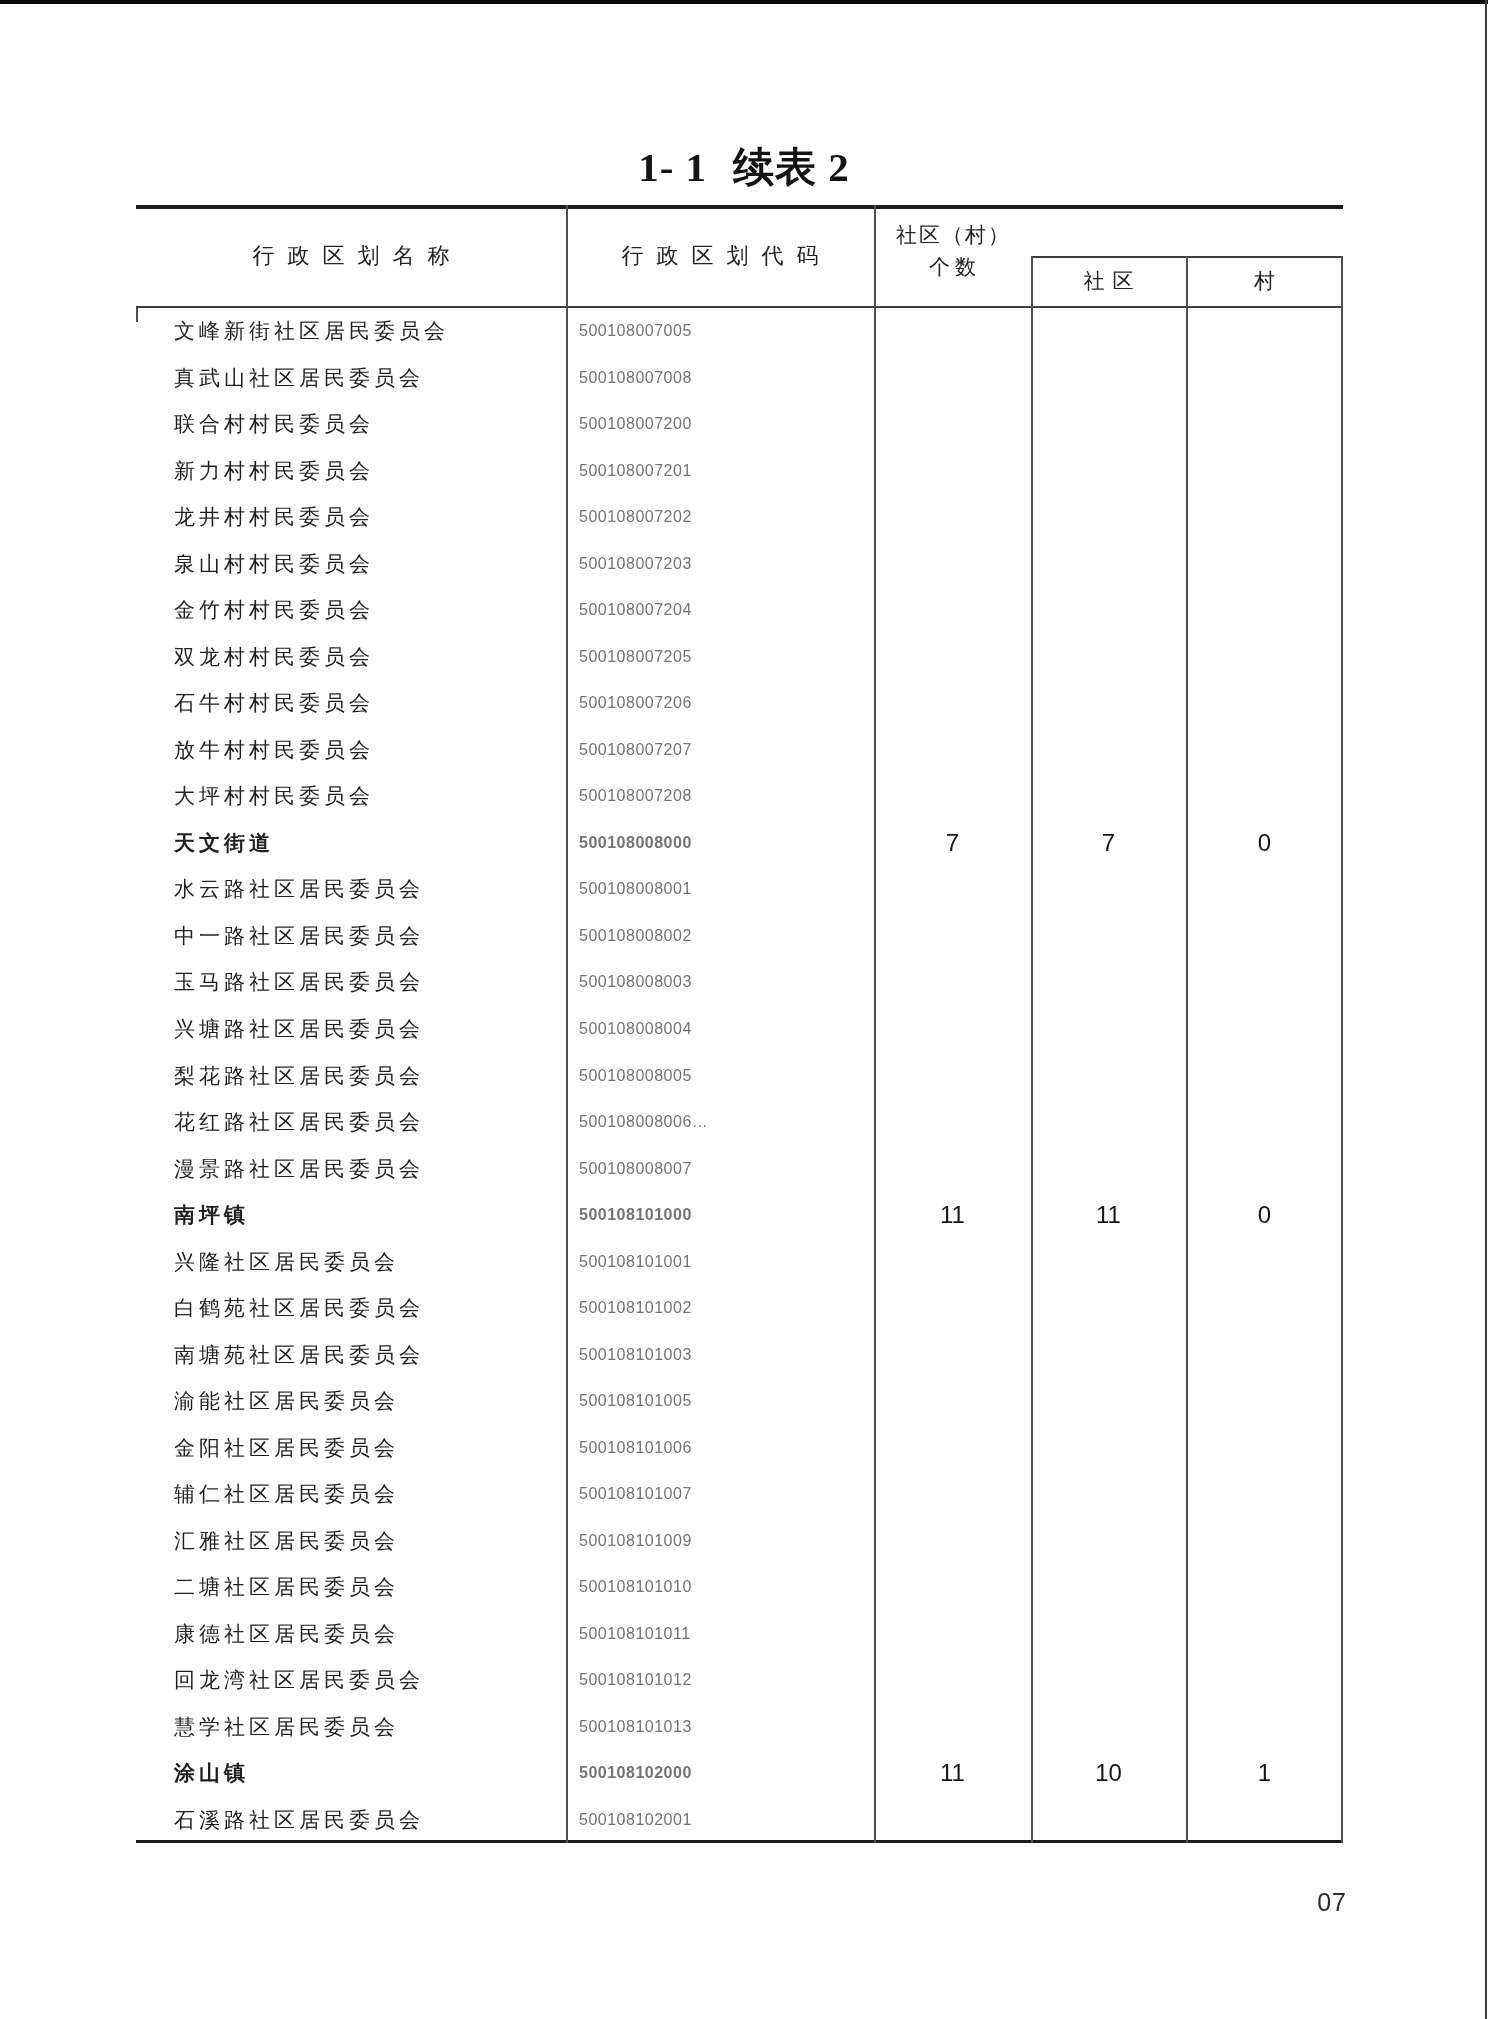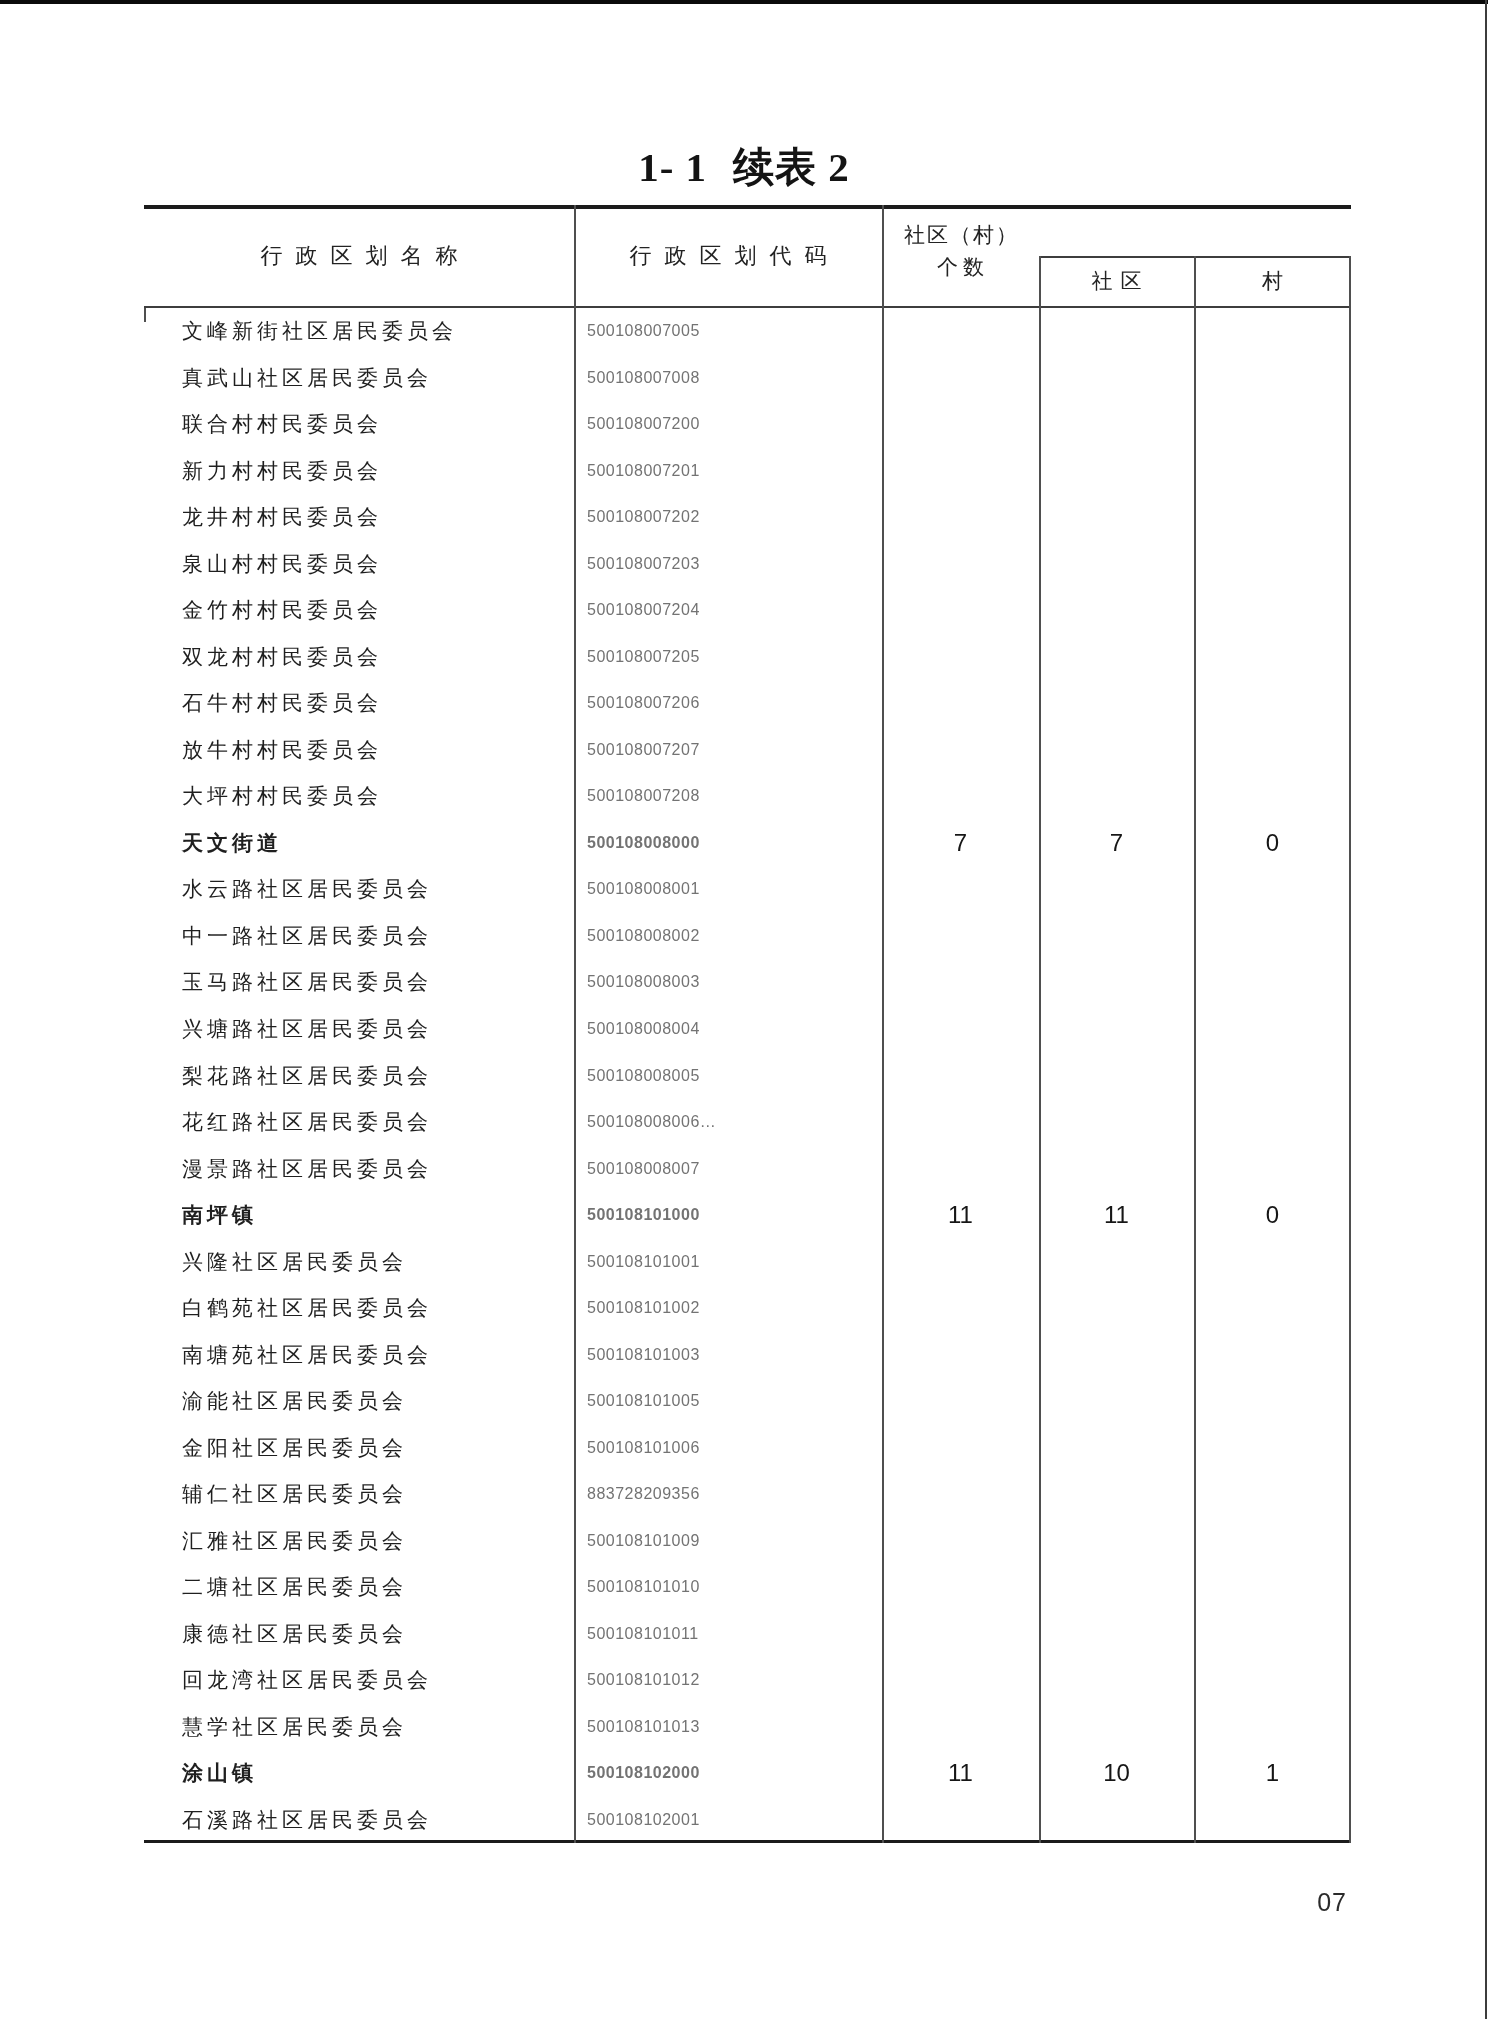--- a/index.html
+++ b/index.html
@@ -17,21 +17,21 @@
   .title{
     position:absolute;left:0;top:140px;width:1488px;
     text-align:center;
     font-family:"Liberation Serif","DejaVu Serif",serif;
     font-weight:700;font-size:41px;color:#141414;
     letter-spacing:1px;
   }
   .title .t-text{margin-left:26px;}
 
   .table{
-    position:absolute;left:144px;top:205px;width:1207px;height:1166px;
+    position:absolute;left:136px;top:205px;width:1207px;height:1166px;
   }
   .hline{position:absolute;background:#3d3d3d;}
   .hline.thick{background:#1b1b1b;}
   .vline{position:absolute;width:2px;background:#4f4f4f;}
 
   .line-top{left:0;top:0;width:1207px;height:4px;}
   .line-headerbottom{left:0;top:101px;width:1207px;height:2px;}
   .line-boxtop{left:895px;top:51px;width:312px;height:2px;}
   .line-bottom{left:0;top:1635px;width:1207px;height:3px;}
 
@@ -332,21 +332,21 @@
   <div class="row">
     <div class="cell c-name">金阳社区居民委员会</div>
     <div class="cell c-code">500108101006</div>
     <div class="cell c-total"></div>
     <div class="cell c-comm"></div>
     <div class="cell c-vill"></div>
   </div>
 
   <div class="row">
     <div class="cell c-name">辅仁社区居民委员会</div>
-    <div class="cell c-code">883728209356</div>
+    <div class="cell c-code">500108101007</div>
     <div class="cell c-total"></div>
     <div class="cell c-comm"></div>
     <div class="cell c-vill"></div>
   </div>
 
   <div class="row">
     <div class="cell c-name">汇雅社区居民委员会</div>
     <div class="cell c-code">500108101009</div>
     <div class="cell c-total"></div>
     <div class="cell c-comm"></div>

